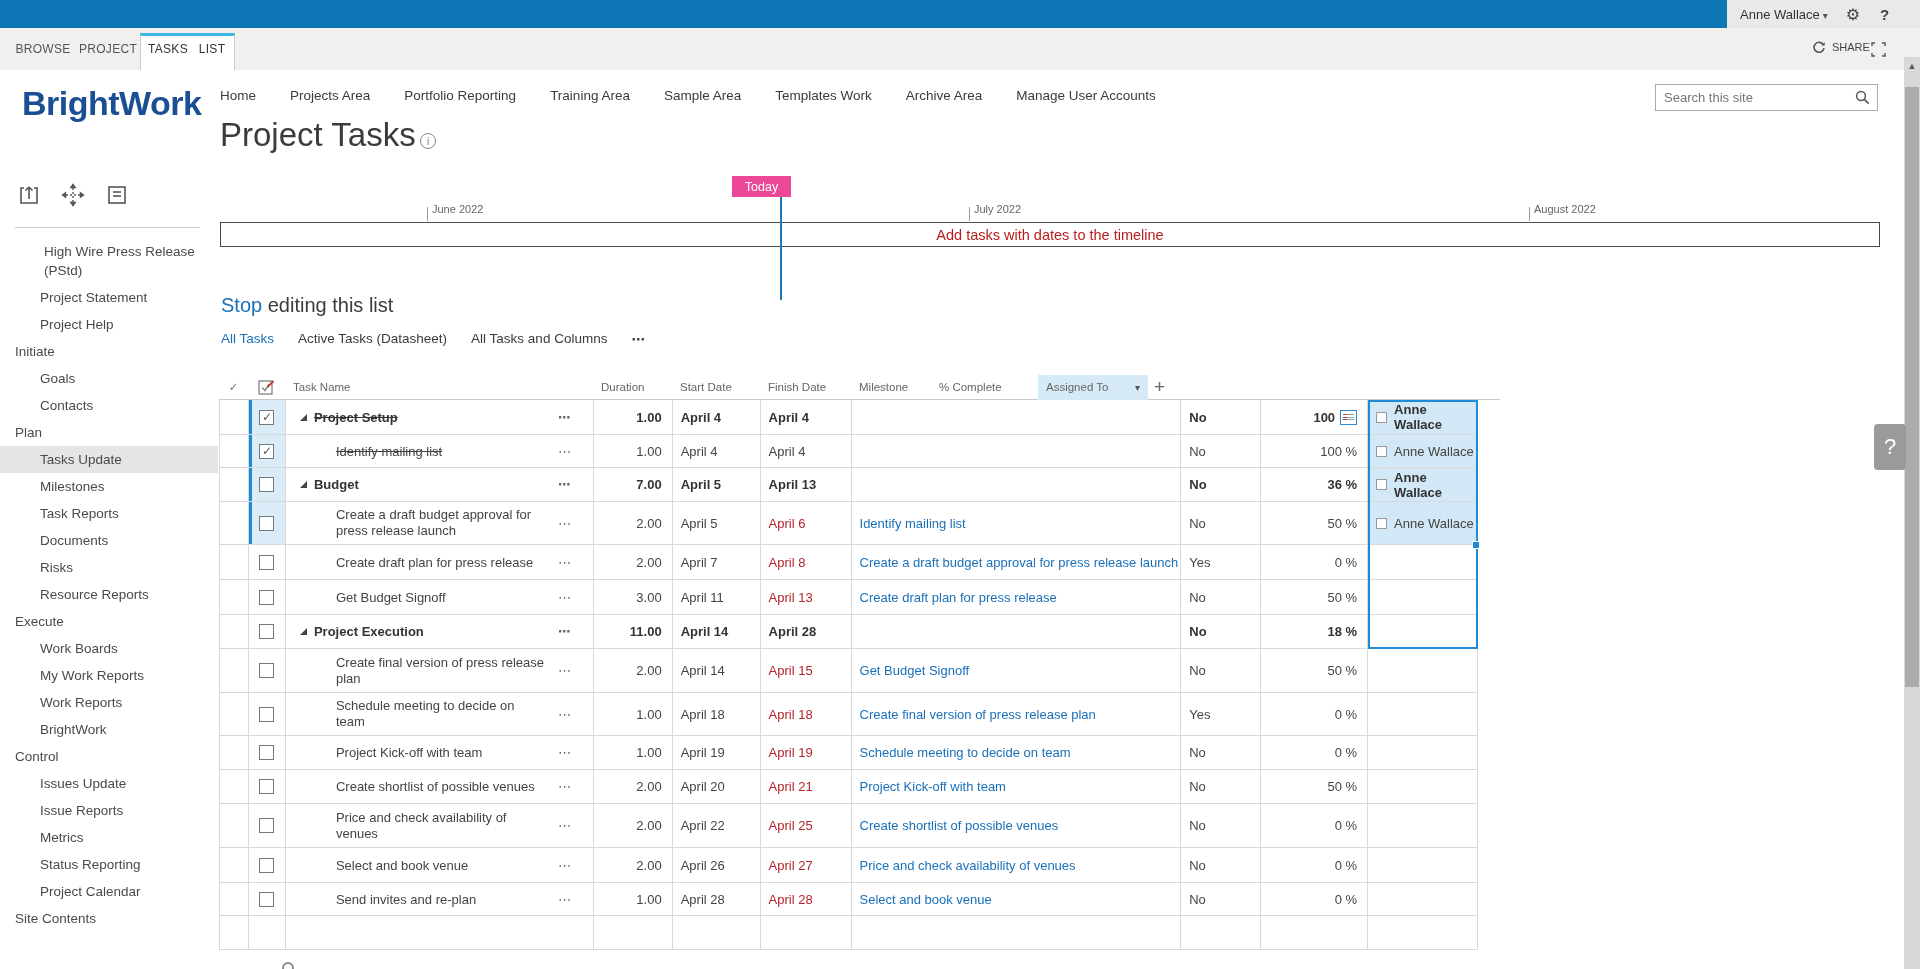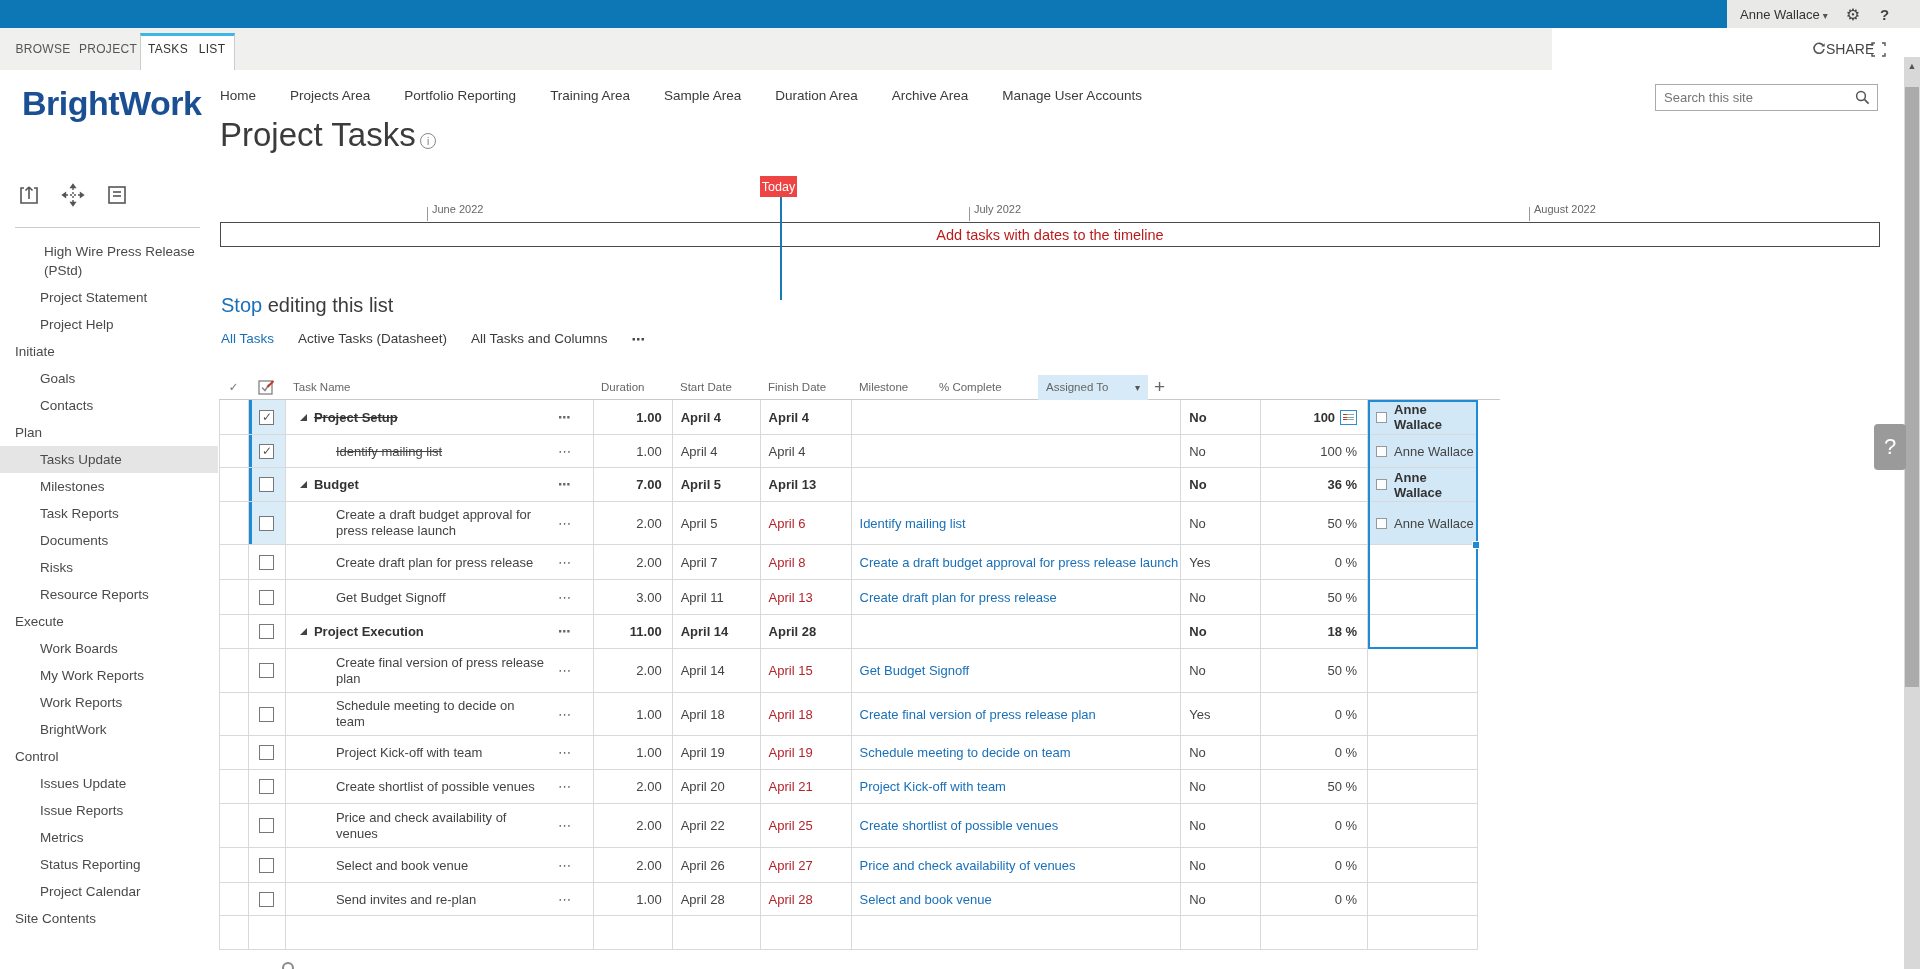--- a/index.html
+++ b/index.html
@@ -10,27 +10,27 @@
   
   #suite-bar { position:absolute; left:0; top:0; width:1727px; height:28px; background:#0d76b5; }
   #suite-right { position:absolute; left:1727px; top:0; width:193px; height:28px; background:#e9e9e7;
     display:flex; align-items:center; font-size:13px; color:#333; }
   #suite-user { margin-left:13px; cursor:pointer; }
   #suite-user .caret { font-size:10px; color:#555; margin-left:3px; }
   #suite-gear { margin-left:18px; font-size:16px; color:#444; cursor:pointer; }
   #suite-help { margin-left:20px; font-size:15px; font-weight:bold; color:#444; cursor:pointer; }
 
   
-  #ribbon { position:absolute; left:0; top:28px; width:1552px; height:42px; background:#f0f0ee; }
+  #ribbon { position:absolute; left:0; top:28px; width:1920px; height:42px; background:#f0f0ee; }
   .rtab { position:absolute; top:0; height:42px; display:flex; align-items:center; justify-content:center;
     font-size:12px; color:#555; letter-spacing:.3px; cursor:pointer; }
   #tab-group { position:absolute; left:140px; top:5px; width:95px; height:37px; background:#fff;
     border-top:3px solid #3db5e5; border-left:1px solid #ccc; border-right:1px solid #ccc; }
-  #share-btn { position:absolute; left:1812px; top:13px; display:flex; align-items:center; 
-    font-size:14px; color:#444; cursor:pointer; }
+  #share-btn { position:absolute; left:1812px; top:13px; display:flex; gap:6px;
+    font-size:11px; color:#444; cursor:pointer; }
   #focus-btn { position:absolute; left:1871px; top:14px; cursor:pointer; }
 
   
   #logo { position:absolute; left:22px; top:84px; font-size:34px; font-weight:bold; color:#1b4f94;
     letter-spacing:-0.5px; cursor:pointer; }
   #top-nav { position:absolute; left:220px; top:88px; display:flex; gap:34px; font-size:13.5px; color:#3b3b3b; }
   #top-nav span { cursor:pointer; white-space:nowrap; }
   #page-title { position:absolute; left:220px; top:116px; font-size:33px; font-weight:300; color:#3b3b3b; }
   #title-info { position:absolute; left:420px; top:133px; width:16px; height:16px; border:1px solid #888;
     border-radius:50%; color:#777; font-size:10px; display:flex; align-items:center; justify-content:center; cursor:pointer; }
@@ -48,21 +48,21 @@
   .snav { display:flex; align-items:center; height:27px; padding-left:15px; cursor:pointer; }
   .snav.sub { padding-left:40px; }
   .snav.root { height:44px; align-items:flex-start; line-height:19px; padding-top:2px;padding-left:44px; }
   .snav.root span { width:170px; }
   .snav.active { background:#e5e5e5; }
 
   
   #tl-bar { position:absolute; left:220px; top:222px; width:1660px; height:25px; background:#fff;
     border:1px solid #4a4a4a; display:flex; align-items:center; justify-content:center; }
   #tl-empty-text { font-size:14.5px; color:#b91c1c; }
-  #today-badge { position:absolute; left:760px; top:176px; width:37px; height:21px; background:#ef4444;
+  #today-badge { position:absolute; left:732px; top:176px; width:59px; height:21px; background:#ec4899;
     color:#fff; font-size:12.5px; display:flex; align-items:center; justify-content:center; }
   #today-line { position:absolute; left:780px; top:197px; width:2px; height:103px; background:#1a7ab5; z-index:3; }
   .tl-month { position:absolute; top:203px; font-size:11px; color:#666; }
   .tl-tick { position:absolute; top:207px; width:1px; height:14px; background:#999; }
 
   
   #stop-edit { position:absolute; left:221px; top:294px; font-size:20px; color:#3b3b3b; }
   #stop-edit .blue { color:#1a70b8; cursor:pointer; }
   #views { position:absolute; left:221px; top:331px; display:flex; gap:24px; font-size:13.5px; color:#3b3b3b; }
   #views span { cursor:pointer; white-space:nowrap; }
@@ -150,21 +150,21 @@
   </div>
 </div>
 
 <div id="logo">BrightWork</div>
 <div id="top-nav">
     <span>Home</span>
     <span>Projects Area</span>
     <span>Portfolio Reporting</span>
     <span>Training Area</span>
     <span>Sample Area</span>
-    <span>Duration Area</span>
+    <span>Templates Work</span>
     <span>Archive Area</span>
     <span>Manage User Accounts</span>
   </div>
 <div id="page-title">Project Tasks</div>
 <div id="title-info">i</div>
 <div id="search-box">
   <input placeholder="Search this site" style="">
   <svg width="15" height="15" viewBox="0 0 15 15">
     <circle cx="6" cy="6" r="4.4" fill="none" stroke="#555" stroke-width="1.5"></circle>
     <line x1="9.4" y1="9.4" x2="13.6" y2="13.6" stroke="#555" stroke-width="1.7"></line>

